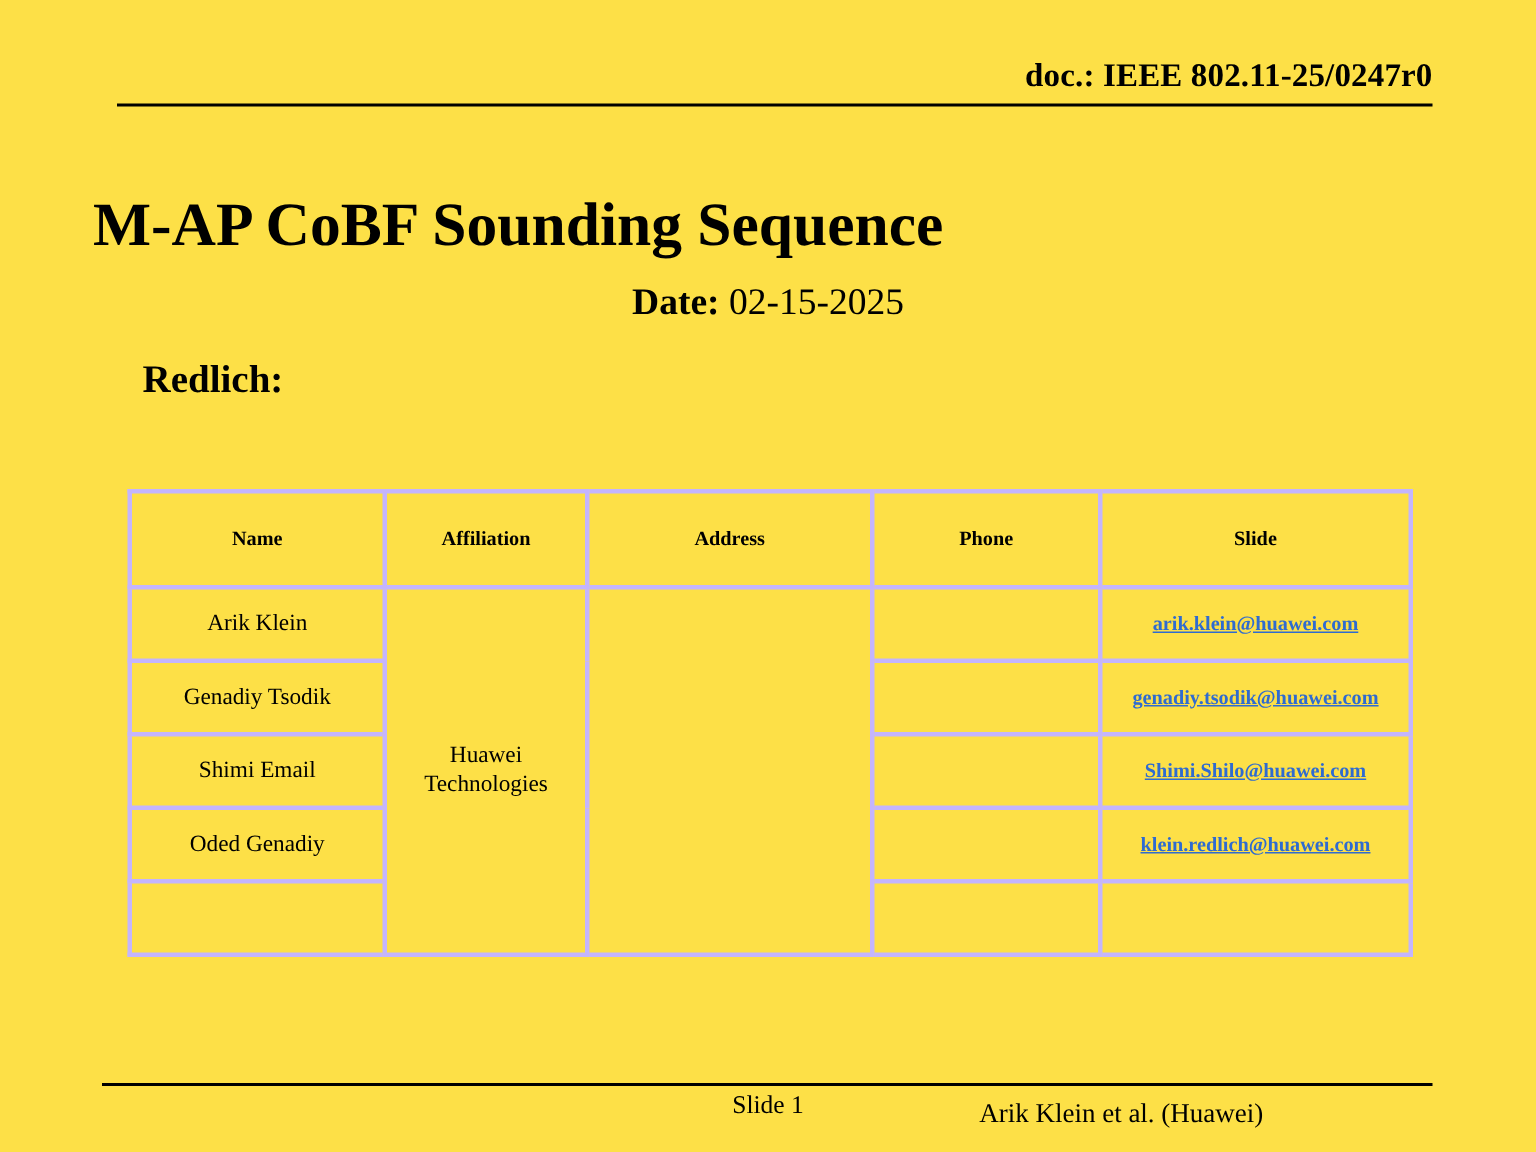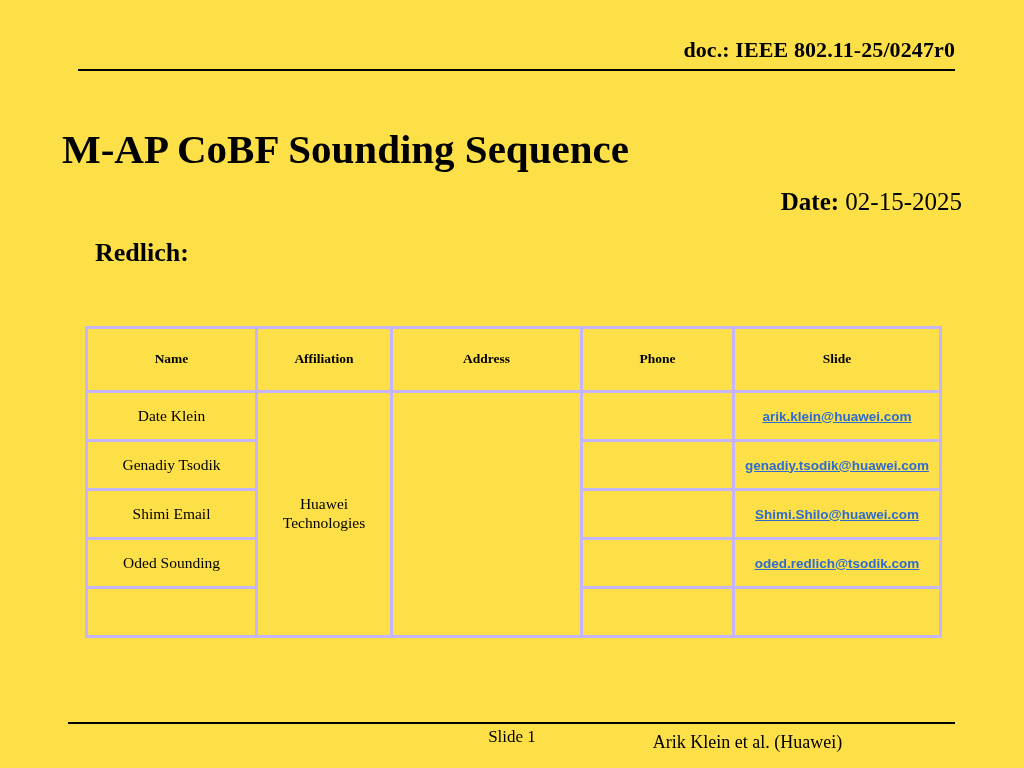--- a/index.html
+++ b/index.html
@@ -53,21 +53,21 @@
     line-height: 1.12;
     white-space: nowrap;
   }
 
   
   .date-line {
     position: absolute;
     left: 62px;
     top: 188px;
     width: 900px;
-    text-align: right;
+    text-align: center;
     font-size: 25px;
     line-height: 1.15;
     white-space: nowrap;
   }
   .date-line .date-label {
     font-weight: bold;
   }
   .date-line .date-value {
     font-weight: normal;
   }
@@ -124,21 +124,21 @@
 
   td.affiliation-cell {
     font-size: 15px;
     line-height: 1.28;
     margin-top: 43px;
   }
   td.email-cell {
     font-size: 0;           
   }
   .email-link {
-    font-family: Liberation Sans, sans-serif;
+    font-family: Liberation Serif, serif;
     font-size: 13.5px;
     font-weight: bold;
     color: #2f6bd0;
     text-decoration: underline;
     white-space: nowrap;
     cursor: pointer;
     line-height: 1.2;
   }
   td.empty-cell { }
 
@@ -212,21 +212,21 @@
         <tr>
           <th>Name</th>
           <th>Affiliation</th>
           <th>Address</th>
           <th>Phone</th>
           <th>Slide</th>
         </tr>
       </thead>
       <tbody>
         <tr>
-          <td class="name-cell">Date Klein</td>
+          <td class="name-cell">Arik Klein</td>
           <td class="affiliation-cell" rowspan="5">Huawei Technologies</td>
           <td class="empty-cell" rowspan="5"></td>
           <td class="empty-cell"></td>
           <td class="email-cell">
             <span class="email-link">arik.klein@huawei.com</span>
           </td>
         </tr>
         <tr>
           <td class="name-cell">Genadiy Tsodik</td>
           <td class="empty-cell"></td>
@@ -235,24 +235,24 @@
           </td>
         </tr>
         <tr>
           <td class="name-cell">Shimi Email</td>
           <td class="empty-cell"></td>
           <td class="email-cell">
             <span class="email-link">Shimi.Shilo@huawei.com</span>
           </td>
         </tr>
         <tr>
-          <td class="name-cell">Oded Sounding</td>
-          <td class="empty-cell"></td>
-          <td class="email-cell">
-            <span class="email-link">oded.redlich@tsodik.com</span>
+          <td class="name-cell">Oded Genadiy</td>
+          <td class="empty-cell"></td>
+          <td class="email-cell">
+            <span class="email-link">klein.redlich@huawei.com</span>
           </td>
         </tr>
         <tr>
           <td class="empty-cell"></td>
           <td class="empty-cell"></td>
           <td class="empty-cell"></td>
         </tr>
       </tbody>
     </table>
   </div>

